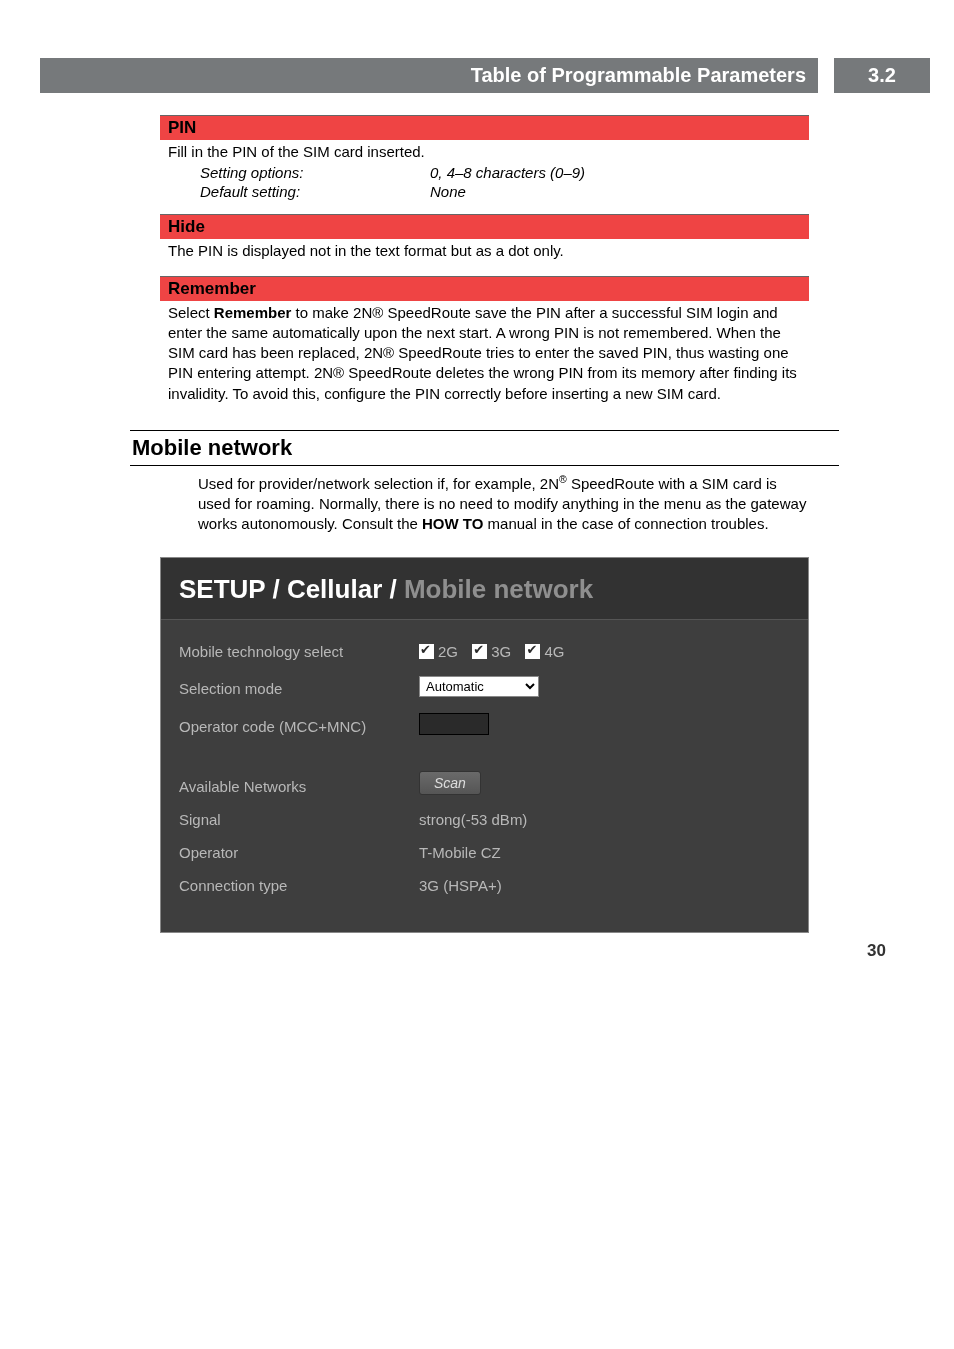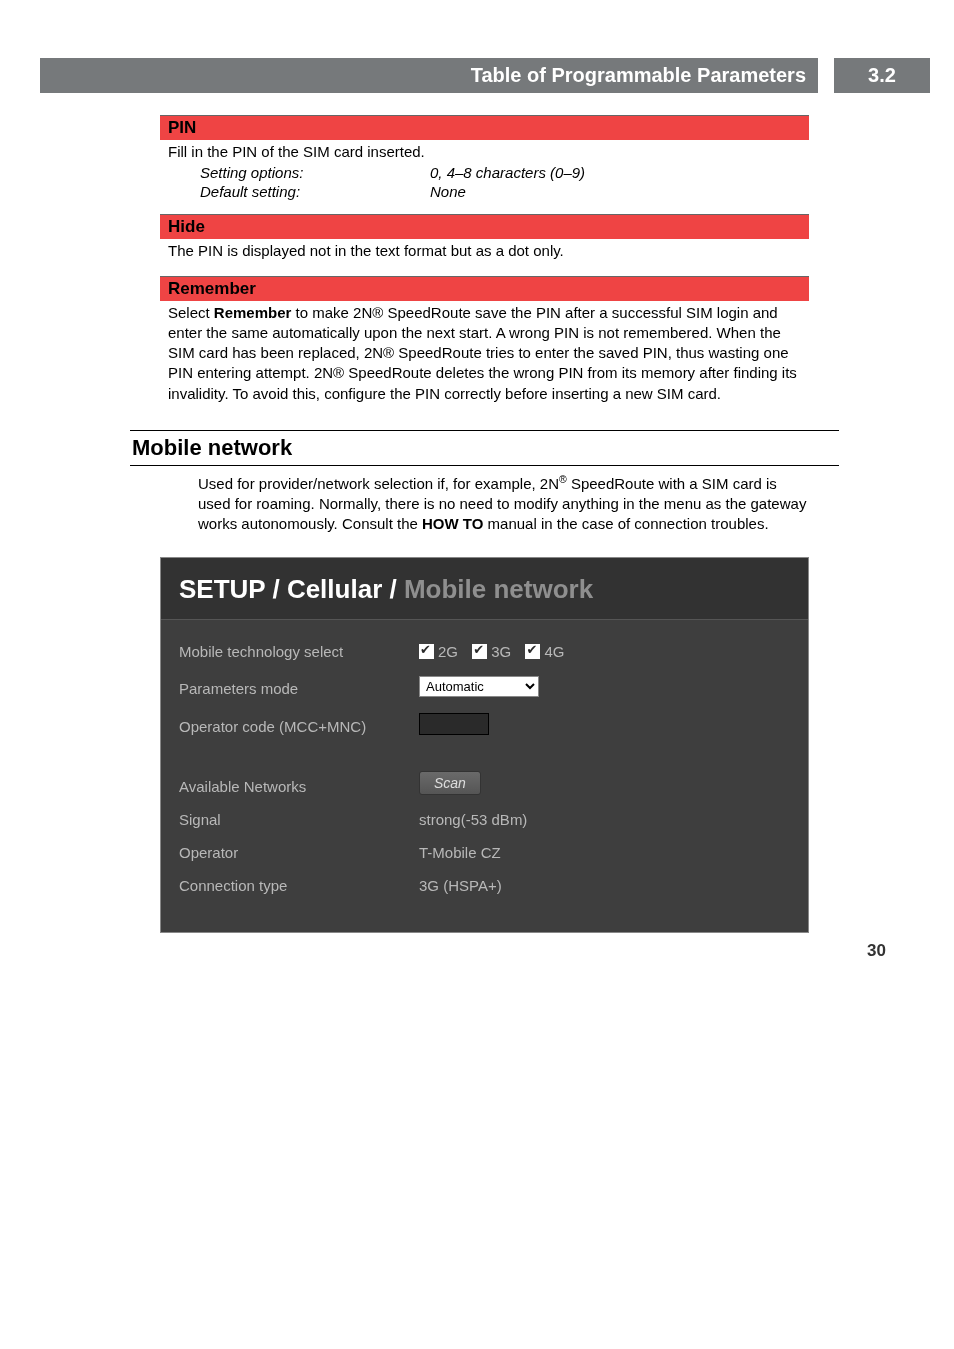--- a/index.html
+++ b/index.html
@@ -202,21 +202,21 @@
       <div class="ss-row">
         <div class="ss-label">Mobile technology select</div>
         <div>
           <span class="ck"></span><span class="ck-label">2G</span>
           <span class="ck"></span><span class="ck-label">3G</span>
           <span class="ck"></span><span class="ck-label">4G</span>
         </div>
       </div>
 
       <div class="ss-row">
-        <div class="ss-label">Parameters mode</div>
+        <div class="ss-label">Selection mode</div>
         <div>
           <select class="sel">
             <option>Automatic</option>
           </select>
         </div>
       </div>
 
       <div class="ss-row">
         <div class="ss-label">Operator code (MCC+MNC)</div>
         <div><input class="txtin" type="text" style=""></div>

